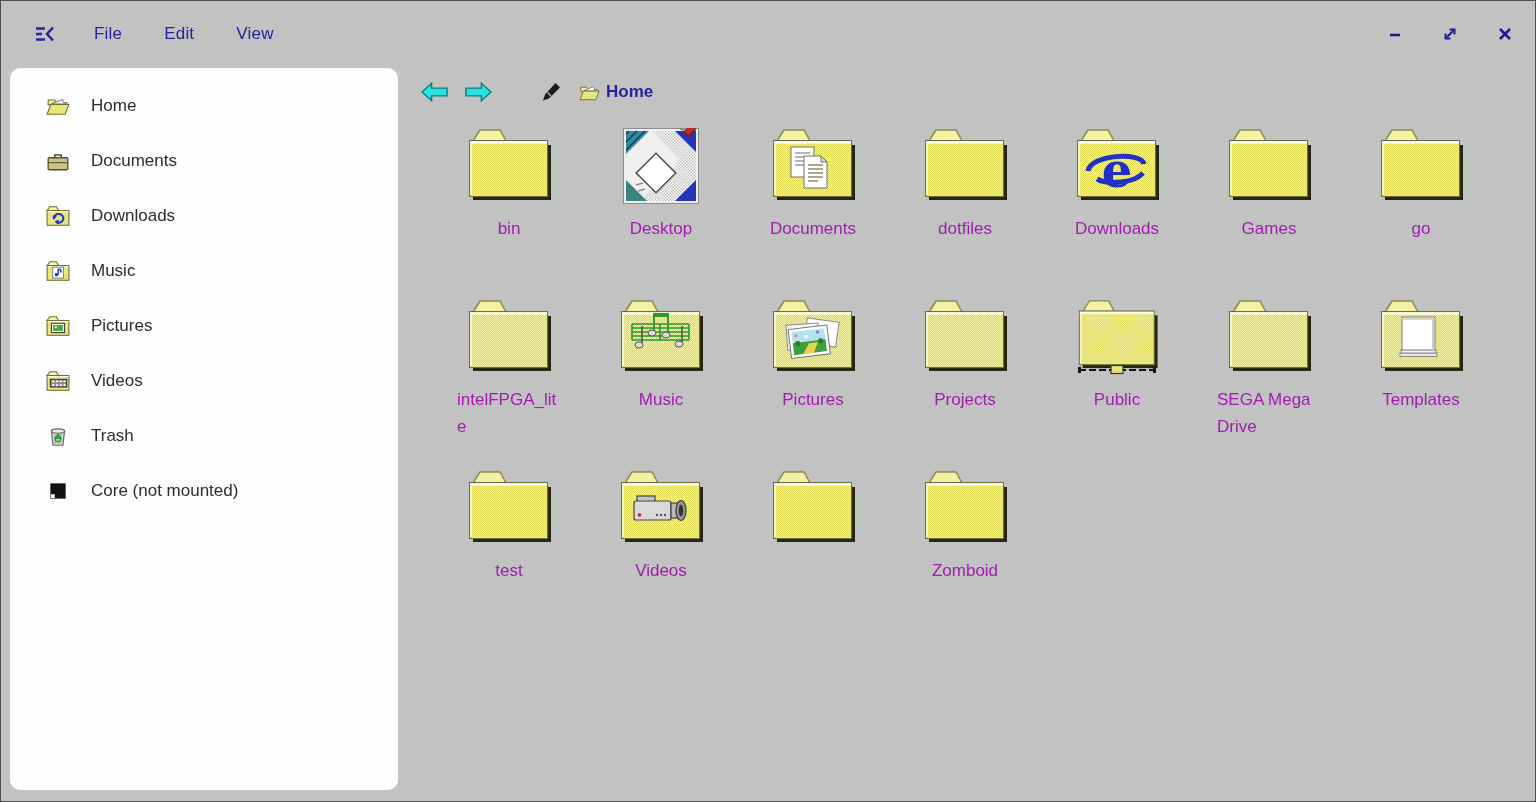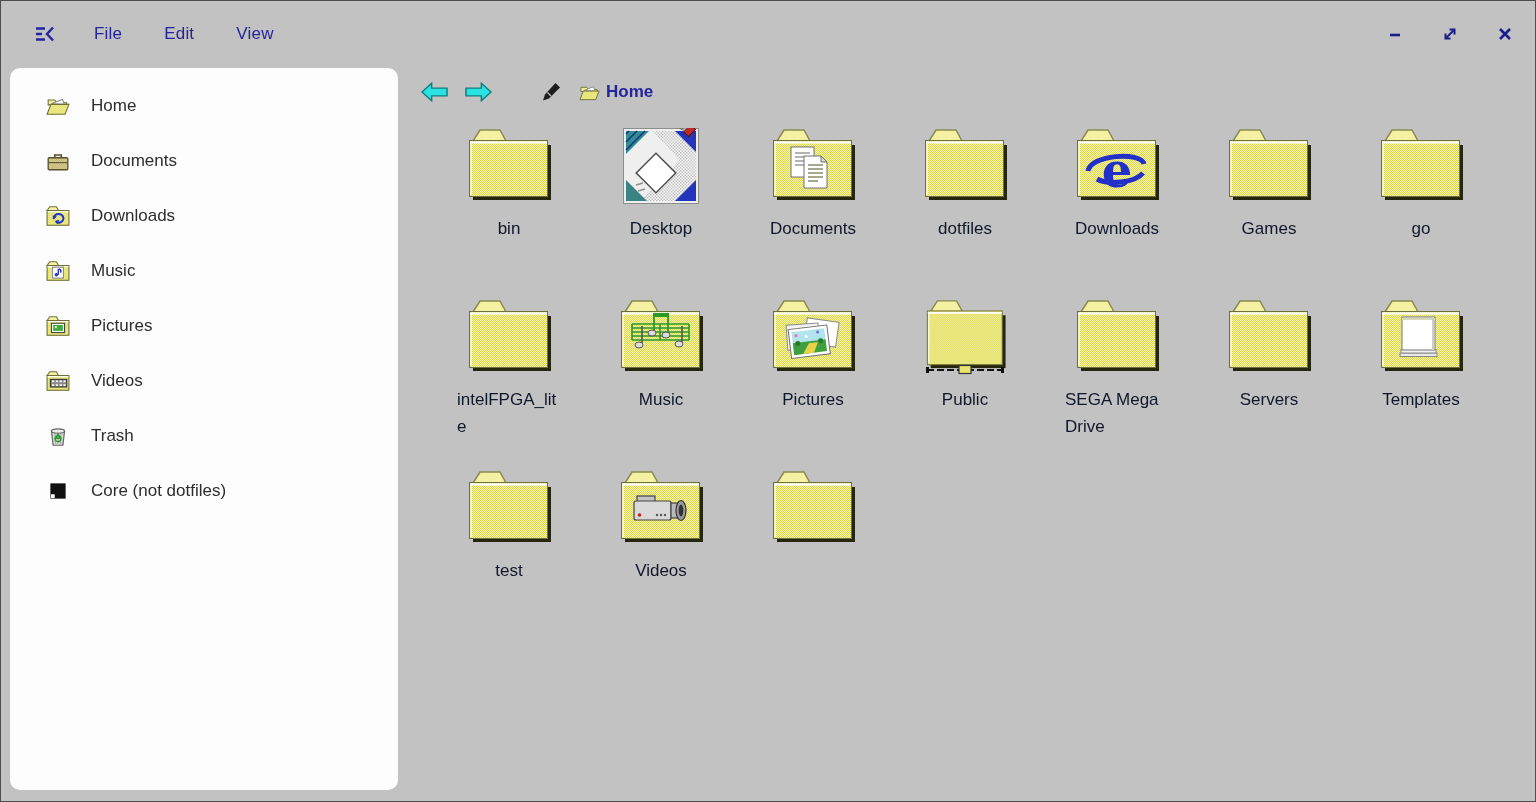--- a/index.html
+++ b/index.html
@@ -42,21 +42,21 @@
   
   .grid{
     position:absolute;left:433px;top:117px;width:1064px;
     display:grid;grid-template-columns:repeat(7,152px);grid-auto-rows:171px;
   }
   .cell{display:flex;flex-direction:column;align-items:center;padding-top:8px;box-sizing:border-box;cursor:pointer;}
   .icon-box{width:92px;height:82px;display:flex;align-items:center;justify-content:center;}
   .cell-label{margin-top:8px;text-align:center;width:152px;}
   .cell-label span{
     display:inline-block;text-align:left;max-width:104px;
-    font-size:17px;line-height:27px;color:#0f172a;
+    font-size:17px;line-height:27px;color:#a21caf;
     overflow-wrap:anywhere;word-break:normal;
   }
   .hidden-defs{position:absolute;width:0;height:0;overflow:hidden;}
 </style>
 </head>
 <body>
 
 <svg class="hidden-defs" aria-hidden="true">
   <defs>
     <pattern id="p-yel" width="2" height="2" patternUnits="userSpaceOnUse">
@@ -342,21 +342,21 @@
   <div class="side-item">
     <svg>
         <use href="#s-trash"></use>
       </svg>
     <span class="side-label">Trash</span>
   </div>
   <div class="side-item">
     <svg>
         <use href="#s-core"></use>
       </svg>
-    <span class="side-label">Core (not dotfiles)</span>
+    <span class="side-label">Core (not mounted)</span>
   </div>
 </div>
 
 <div class="toolbar">
   <span class="tool-btn" style="margin-right:17px;">
     <svg width="27" height="20">
         <use href="#t-back"></use>
       </svg>
   </span>
   <span class="tool-btn" style="margin-right:49px;">
@@ -456,45 +456,45 @@
     <div class="icon-box">
         <svg width="88" height="78">
           <use href="#i-folder-pics"></use>
         </svg>
       </div>
     <div class="cell-label"><span>Pictures</span></div>
   </div>
   <div class="cell">
     <div class="icon-box">
         <svg width="88" height="78">
+          <use href="#i-folder"></use>
+        </svg>
+      </div>
+    <div class="cell-label"><span>Projects</span></div>
+  </div>
+  <div class="cell">
+    <div class="icon-box">
+        <svg width="88" height="78">
           <use href="#i-folder-share"></use>
         </svg>
       </div>
     <div class="cell-label"><span>Public</span></div>
   </div>
 
   <div class="cell">
     <div class="icon-box">
         <svg width="88" height="78">
           <use href="#i-folder"></use>
         </svg>
       </div>
     <div class="cell-label"><span>SEGA Mega Drive</span></div>
   </div>
   <div class="cell">
     <div class="icon-box">
         <svg width="88" height="78">
-          <use href="#i-folder"></use>
-        </svg>
-      </div>
-    <div class="cell-label"><span>Servers</span></div>
-  </div>
-  <div class="cell">
-    <div class="icon-box">
-        <svg width="88" height="78">
           <use href="#i-folder-templates"></use>
         </svg>
       </div>
     <div class="cell-label"><span>Templates</span></div>
   </div>
   <div class="cell">
     <div class="icon-box">
         <svg width="88" height="78">
           <use href="#i-folder"></use>
         </svg>
@@ -509,14 +509,22 @@
       </div>
     <div class="cell-label"><span>Videos</span></div>
   </div>
   <div class="cell">
     <div class="icon-box">
         <svg width="88" height="78">
           <use href="#i-folder"></use>
         </svg>
       </div>
   </div>
+  <div class="cell">
+    <div class="icon-box">
+        <svg width="88" height="78">
+          <use href="#i-folder"></use>
+        </svg>
+      </div>
+    <div class="cell-label"><span>Zomboid</span></div>
+  </div>
 
 </div>
 
 </body></html>

